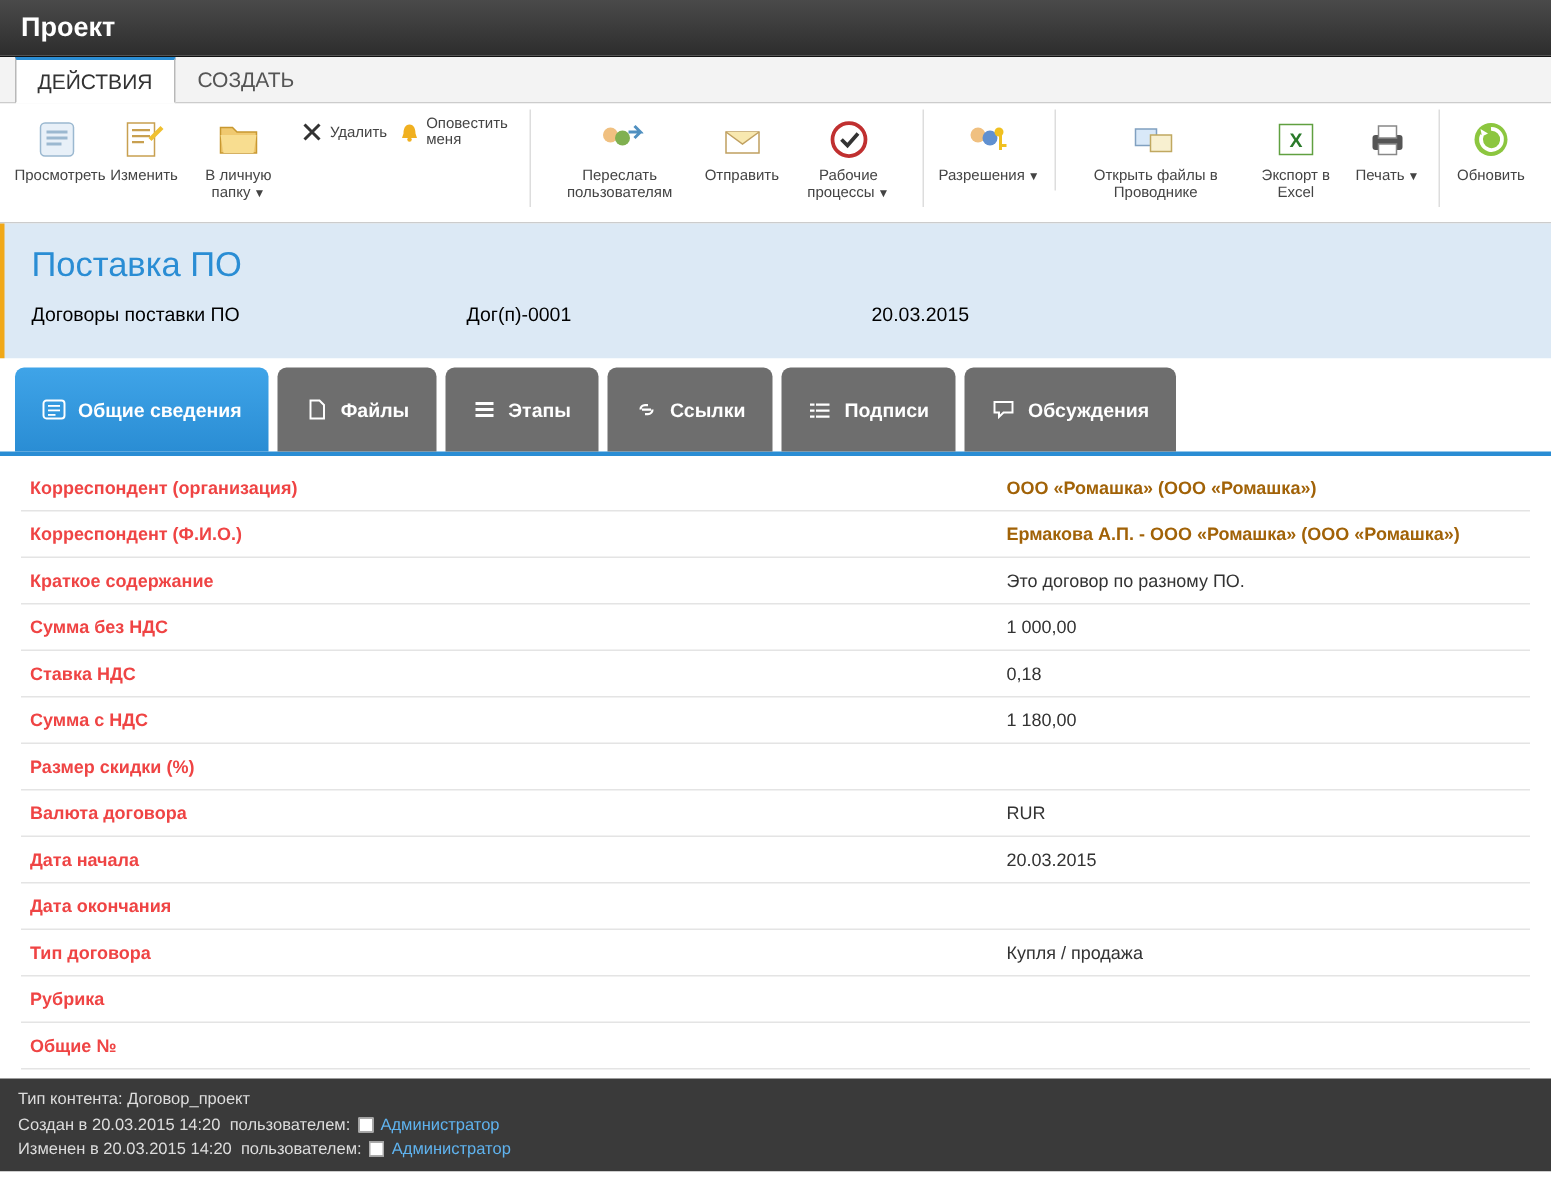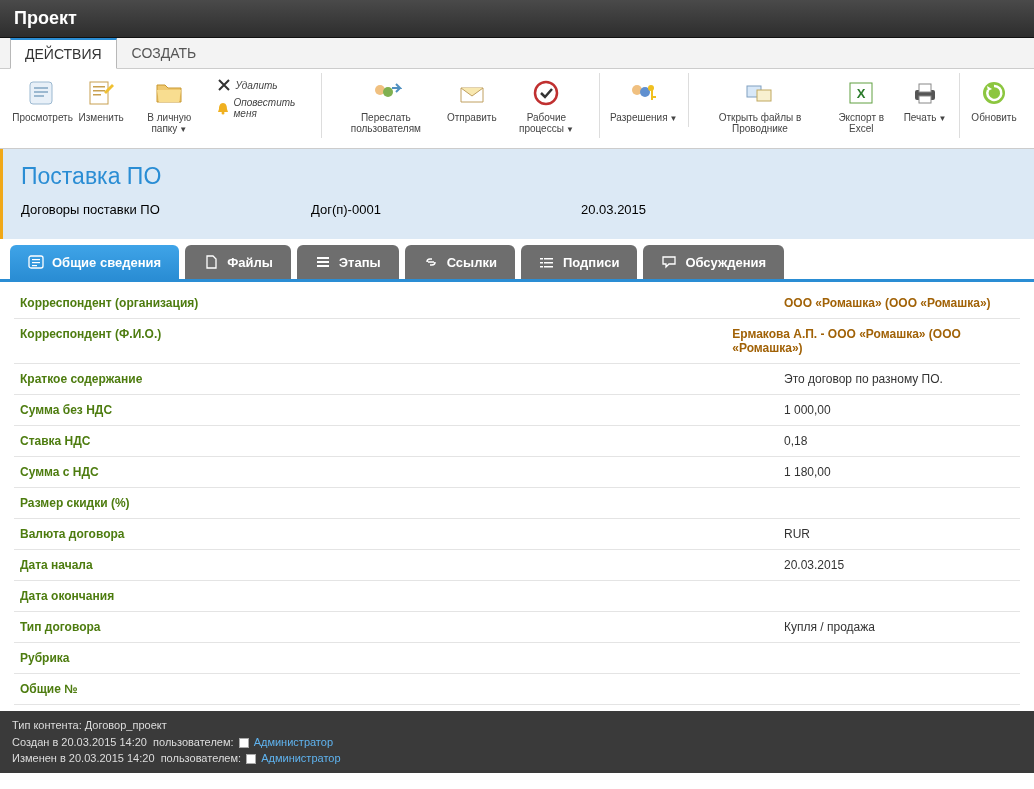--- a/index.html
+++ b/index.html
@@ -65,25 +65,24 @@
   text-align: center;
   min-width: 56px;
 }
 .ribbon-icon {
   width: 32px; height: 32px;
   margin-bottom: 3px;
   display: flex; align-items: center; justify-content: center;
 }
 .ribbon-small {
   display: flex;
-  flex-direction: column;
+  flex-direction: row;
   padding: 2px 2px;
   font-size: 10px;
   color: #444;
-  font-style: italic;
 }
 .ribbon-small-item {
   display: flex;
   align-items: center;
   gap: 4px;
   padding: 2px 4px;
   cursor: pointer;
 }
 .ribbon-small-item .si { width: 16px; height: 16px; display:flex; align-items:center; justify-content:center; }
 
@@ -112,21 +111,21 @@
   display: flex;
   gap: 6px;
   padding: 6px 10px 0;
   background: #fff;
   border-bottom: 3px solid #2a8dd4;
 }
 .content-tab {
   background: #6e6e6e;
   color: #fff;
   border-radius: 6px 6px 0 0;
-  padding: 9px 18px;
+  padding: 20px 18px;
   font-size: 13px;
   font-weight: bold;
   display: flex;
   align-items: center;
   gap: 8px;
   cursor: pointer;
 }
 .content-tab.active {
   background: linear-gradient(to bottom, #3fa4e8, #2a8dd4);
 }
@@ -136,22 +135,22 @@
 .details {
   padding: 6px 14px;
 }
 .detail-row {
   display: flex;
   border-bottom: 1px solid #e4e4e4;
   padding: 8px 6px;
   font-size: 12px;
 }
 .detail-label {
-  width: 764px;
-  color: #4d7c0f;
+  width: 651px;
+  color: #ef4444;
   font-weight: bold;
 }
 .detail-value {
   color: #333;
 }
 .detail-value.link { color: #a16207; cursor: pointer; font-weight: bold; }
 
 
 .footer {
   background: #3a3a3a;

